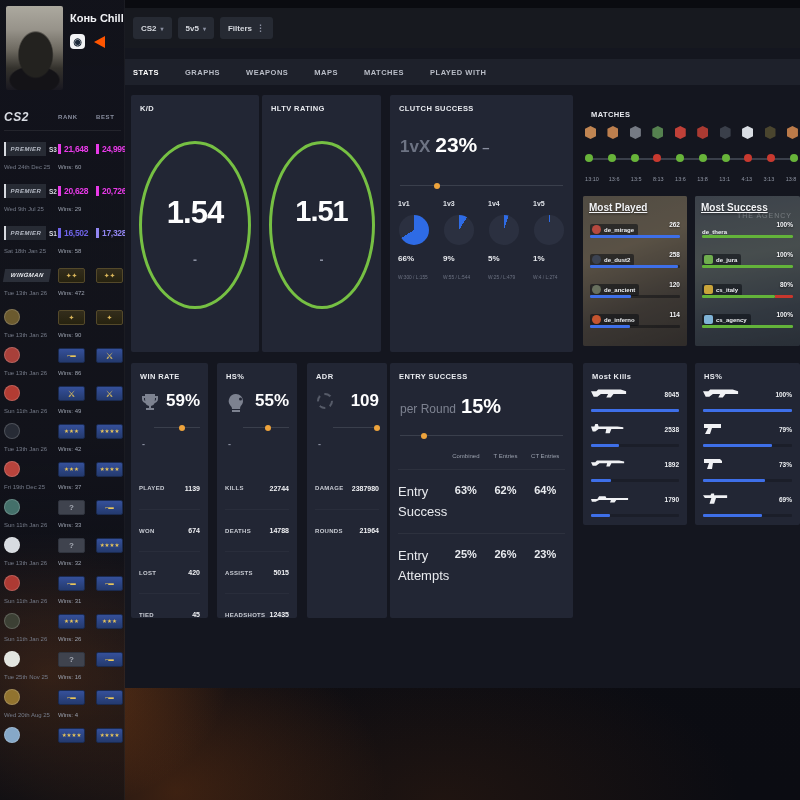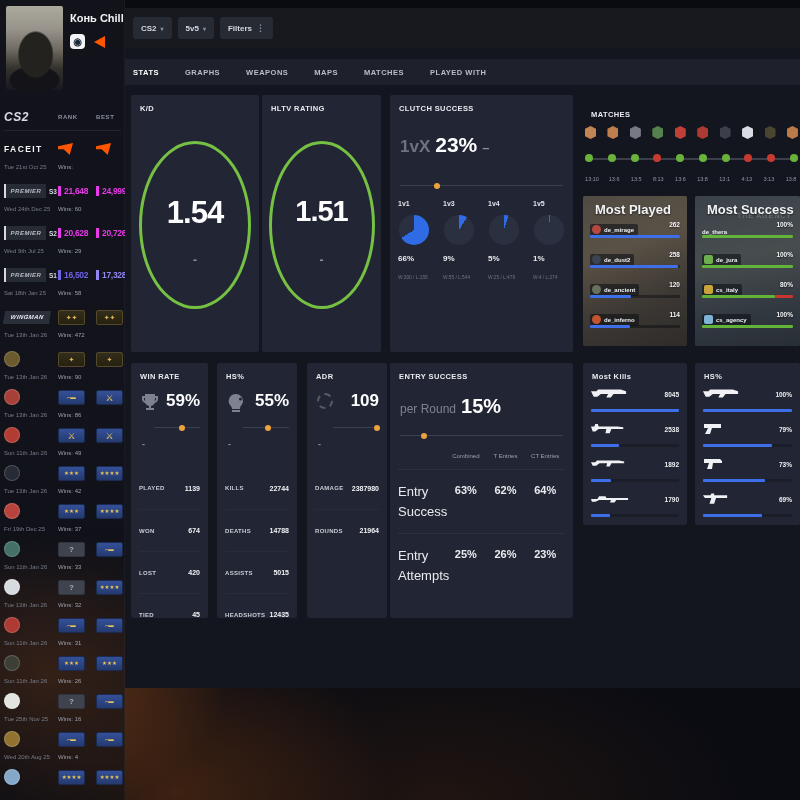--- a/index.html
+++ b/index.html
@@ -83,21 +83,21 @@
   .mshield{width:11px;height:13px;clip-path:polygon(50% 0,100% 22%,100% 78%,50% 100%,0 78%,0 22%);}
   .tline{position:absolute;left:585px;top:158px;width:213px;height:2px;background:#3a3f4a;}
   .mdots{position:absolute;left:585px;top:154px;width:213px;display:flex;justify-content:space-between;}
   .mdot{width:8px;height:8px;border-radius:50%;}
   .mscores{position:absolute;left:585px;top:176px;width:213px;display:flex;justify-content:space-between;}
   .mscore{font-size:5.5px;color:#8f95a3;width:14px;text-align:center;}
   .panel{position:absolute;border-radius:2px;overflow:hidden;}
   .pbg1{background:linear-gradient(160deg,#7d745f 0%,#8d7f63 35%,#5a5244 70%,#443e33 100%);}
   .pbg2{background:linear-gradient(170deg,#5a646c 0%,#6d7872 40%,#49545b 75%,#39434a 100%);}
   .pov{position:absolute;inset:0;background:rgba(18,20,28,.42);}
-  .ptitle{position:absolute;left:12px;top:6px;font-size:13px;font-weight:bold;color:#f2f3f6;text-shadow:0 1px 2px rgba(0,0,0,.6);}
+  .ptitle{position:absolute;left:6px;top:6px;font-size:10px;font-weight:bold;color:#f2f3f6;text-shadow:0 1px 2px rgba(0,0,0,.6);text-decoration:underline;}
   .bgtext{position:absolute;right:8px;top:16px;font-size:7px;color:#d4d8dc;opacity:.35;letter-spacing:1px;}
   .prow{position:absolute;left:7px;right:7px;}
   .pchip{display:inline-flex;align-items:center;gap:3px;background:rgba(10,12,18,.55);border-radius:2px;padding:1.5px 4px 1.5px 2px;}
   .pmapic{width:9px;height:9px;border-radius:50%;}
   .pname2{font-size:6px;color:#eef0f3;font-weight:bold;}
   .pval{position:absolute;right:0;top:1px;font-size:6.5px;color:#f2f3f6;font-weight:bold;text-shadow:0 1px 2px rgba(0,0,0,.6);}
   .pbar{position:absolute;left:0;right:0;top:15px;height:3px;background:rgba(8,10,15,.45);border-radius:1px;}
   .pfill{position:absolute;left:0;top:0;height:3px;border-radius:1px;}
   .pred{position:absolute;right:0;top:0;height:3px;border-radius:0 1px 1px 0;}
   
@@ -142,27 +142,20 @@
     </div>
     <div class="shead">
       <span class="cs2logo">CS2</span>
       <span class="colh">RANK</span>
       <span class="colh">BEST</span>
     </div>
     <div class="sdiv"></div>
 
     <div class="rows">
 
-      <div class="srow">
-        <span class="fbrand">FACEIT</span>
-        <span class="fcicon"></span>
-        <span class="fcicon"></span>
-        <span class="sdate">Tue 21st Oct 25</span>
-        <span class="swins">Wins:</span>
-      </div>
 
       <div class="srow">
         <span class="c1flex">
             <span class="plogo">PREMIER</span>
             <span class="season">S3</span>
           </span>
         <span class="elo" style="color: rgb(232, 58, 232);">21,648</span>
         <span class="elo" style="color: rgb(232, 58, 232);">24,999</span>
         <span class="sdate">Wed 24th Dec 25</span>
         <span class="swins">Wins: 60</span>

